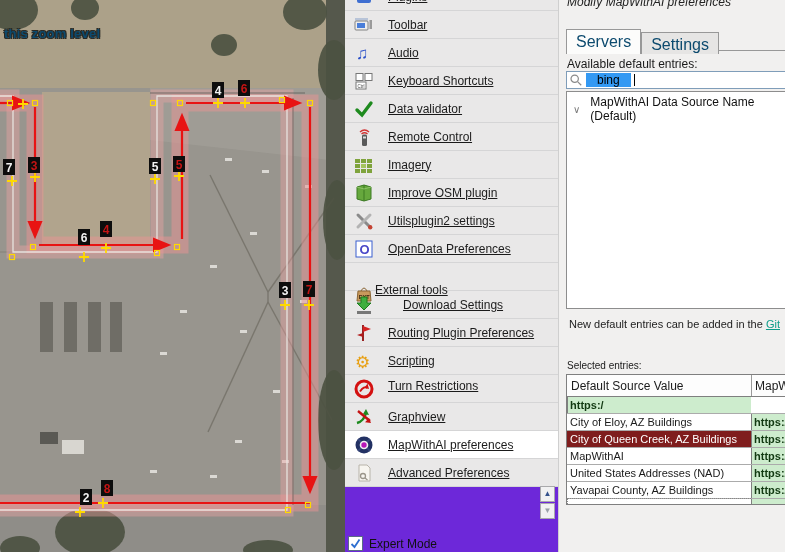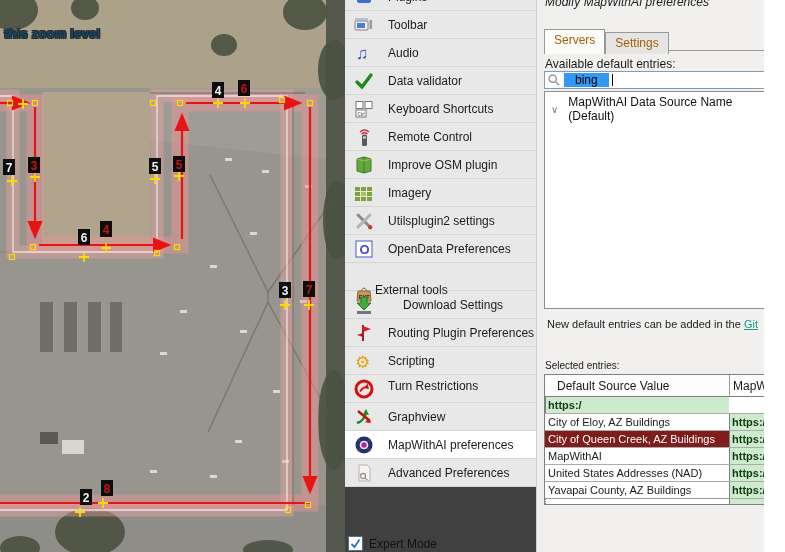--- a/index.html
+++ b/index.html
@@ -4,61 +4,61 @@
 <style>
   html,body{margin:0;padding:0;background:#fff;}
   #app{position:relative;width:785px;height:552px;overflow:hidden;
        font-family:"Liberation Sans",sans-serif;font-size:12px;color:#1a1a1a;
        -webkit-font-smoothing:antialiased;}
   
   .map-pane{position:absolute;left:0;top:0;width:345px;height:552px;overflow:hidden;background:#aba089;}
   .map-text{position:absolute;left:4px;top:26px;font-size:13px;font-weight:bold;color:#0c4a6e;
     text-shadow:-1px -1px 0 #2a2a25,1px -1px 0 #2a2a25,-1px 1px 0 #2a2a25,1px 1px 0 #2a2a25;letter-spacing:.2px;}
   
-  .menu-pane{position:absolute;left:345px;top:0;width:213px;height:552px;background:#404040;}
+  .menu-pane{position:absolute;left:345px;top:0;width:213px;height:552px;background:#6d28d9;text-decoration:underline;}
   #menu-list{list-style:none;margin:0;padding:0;}
   #menu-list li{height:27px;border-bottom:1px solid #d5d5d6;display:flex;align-items:center;
      padding-left:8px;gap:13px;background:#e9e8e8;cursor:default;}
   #menu-list li.partial{height:10px;overflow:hidden;}
   #menu-list li.partial .row-inner{margin-top:-16px;display:flex;align-items:center;gap:13px;}
   #menu-list li.selected{background:#ffffff;}
   .mi-icon{width:22px;height:20px;display:inline-flex;align-items:center;justify-content:center;flex:0 0 22px;}
   .mi-label{font-size:12px;color:#1c1c1c;white-space:nowrap;}
   .scroll-btns{position:absolute;right:3px;top:486px;width:15px;}
   .scroll-btn{width:15px;height:16px;border:1px solid #a9a9ab;background:#f1f1f2;font-size:8px;line-height:14px;
      text-align:center;box-sizing:border-box;}
   .scroll-btn.up{color:#33518c;}
   .scroll-btn.down{color:#9aa0a8;margin-top:1px;}
   .expert{position:absolute;left:348px;top:536px;display:flex;align-items:center;gap:6px;font-size:12px;color:#111;}
   .cb{width:13px;height:13px;border:1px solid #5a6c86;background:#fff;display:inline-flex;align-items:center;justify-content:center;}
   
-  .right-pane{position:absolute;left:536px;top:0;width:227px;height:552px;background:#f1f0ef;
+  .right-pane{position:absolute;left:558px;top:0;width:227px;height:552px;background:#f1f0ef;
       border-left:1px solid #cfcfcf;overflow:hidden;}
   .panel-title{position:absolute;left:8px;top:-5px;font-style:italic;font-size:12px;color:#222;white-space:nowrap;}
   .tabs{position:absolute;left:7px;top:29px;display:flex;align-items:flex-end;z-index:2;}
-  .tab{padding:3px 9px 3px 9px;font-size:12px;border:1px solid #989898;background:#e6e5e4;color:#a16207;
+  .tab{padding:3px 9px 3px 9px;font-size:16px;border:1px solid #989898;background:#e6e5e4;color:#0c4a6e;
      border-bottom:none;height:15px;margin-top:3px;}
   .tab.active{background:#fcfcfb;height:18px;margin-top:0;position:relative;z-index:3;}
   .tabline{position:absolute;left:7px;right:-2px;top:50px;border-top:1px solid #989898;}
   .avail-label{position:absolute;left:8px;top:57px;font-size:12px;}
   .searchbox{position:absolute;left:7px;top:71px;width:222px;height:16px;background:#fff;border:1px solid #7f9db9;
      display:flex;align-items:center;padding-left:2px;gap:3px;}
   .search-sel{background:#3399f3;color:#000000;font-size:12px;padding:0 11px;}
   .caret{display:inline-block;width:1px;height:12px;background:#000;}
   .tree{position:absolute;left:7px;top:91px;width:225px;height:218px;background:#fff;border:1px solid #8d8d8d;box-sizing:border-box;}
   .tree-row{display:flex;align-items:center;padding:3px 0 0 6px;gap:10px;font-size:12px;color:#111;}
   .chev{color:#7a7a7a;font-size:10px;}
   .info{position:absolute;left:10px;top:318px;font-size:11px;color:#222;white-space:nowrap;width:230px;overflow:hidden;}
   .info a{color:#0f9d8a;text-decoration:underline;}
   .sel-label{position:absolute;left:8px;top:360px;font-size:10px;}
   .sel-table{position:absolute;left:7px;top:374px;width:226px;height:131px;border:1px solid #7f7f7f;
      background:#fff;box-sizing:border-box;overflow:hidden;}
   .t-head{display:grid;grid-template-columns:184px 1fr;height:21px;border-bottom:1px solid #7f7f7f;
      align-items:center;font-size:12px;background:#fdfdfd;}
-  .t-head .c1{padding-left:12px;}
+  .t-head .c1{padding-left:4px;}
   .t-head .c2{padding-left:3px;border-left:1px solid #9a9a9a;height:100%;display:flex;align-items:center;}
   .t-row{display:grid;grid-template-columns:184px 1fr;height:16px;border-bottom:1px solid #ababab;
      align-items:center;font-size:11px;}
   .t-row .c1{padding-left:3px;white-space:nowrap;overflow:hidden;height:100%;display:flex;align-items:center;}
   .t-row .c2{background:#cdeccd;border-left:1px solid #7f7f7f;font-weight:bold;color:#123a12;
      padding-left:2px;height:100%;display:flex;align-items:center;white-space:nowrap;}
   .t-row.selected .c1{background:#7f1d1d;color:#fff;}
 </style>
 </head>
 <body>
@@ -257,62 +257,50 @@
                 <text x="2" y="16" font-size="17" fill="#2b50c8">♫</text>
               </svg>
             </span>
             <span class="mi-label">Audio</span>
           </div>
         </li>
         <li>
           <div class="" style="display: flex; align-items: center; gap: 13px;">
             <span class="mi-icon">
               <svg width="20" height="20" viewBox="0 0 20 20">
-                <path d="M3,11 L8,16 L17,4" stroke="#1e8a1e" stroke-width="3.4" fill="none" stroke-linecap="round"></path>
-              </svg>
-            </span>
-            <span class="mi-label">Data validator</span>
-          </div>
-        </li>
-        <li>
-          <div class="" style="display: flex; align-items: center; gap: 13px;">
-            <span class="mi-icon">
-              <svg width="20" height="20" viewBox="0 0 20 20">
                 <rect x="2" y="2.5" width="7" height="7" fill="#fff" stroke="#777"></rect>
                 <rect x="11" y="2.5" width="7" height="7" fill="#fff" stroke="#777"></rect>
                 <rect x="2" y="11" width="10" height="7" fill="#fff" stroke="#777"></rect>
                 <text x="3.5" y="16.5" font-size="4.5" fill="#444">Ctrl</text>
               </svg>
             </span>
             <span class="mi-label">Keyboard Shortcuts</span>
           </div>
         </li>
         <li>
           <div class="" style="display: flex; align-items: center; gap: 13px;">
             <span class="mi-icon">
               <svg width="20" height="20" viewBox="0 0 20 20">
+                <path d="M3,11 L8,16 L17,4" stroke="#1e8a1e" stroke-width="3.4" fill="none" stroke-linecap="round"></path>
+              </svg>
+            </span>
+            <span class="mi-label">Data validator</span>
+          </div>
+        </li>
+        <li>
+          <div class="" style="display: flex; align-items: center; gap: 13px;">
+            <span class="mi-icon">
+              <svg width="20" height="20" viewBox="0 0 20 20">
                 <rect x="8" y="7.5" width="5" height="11.5" rx="1.5" fill="#5a5a5a"></rect>
                 <rect x="9" y="9.5" width="3" height="2" fill="#ddd"></rect>
                 <path d="M6,5 Q10.5,1 15,5" stroke="#d23333" fill="none" stroke-width="1.4"></path>
                 <path d="M7.5,7 Q10.5,4.5 13.5,7" stroke="#d23333" fill="none" stroke-width="1.4"></path>
               </svg>
             </span>
             <span class="mi-label">Remote Control</span>
-          </div>
-        </li>
-        <li>
-          <div class="" style="display: flex; align-items: center; gap: 13px;">
-            <span class="mi-icon">
-              <svg width="20" height="20" viewBox="0 0 20 20">
-                <path d="M3,4 L10,2 L17,4 L17,16 L10,18 L3,16 Z" fill="#66a83d" stroke="#3c7a22"></path>
-                <path d="M10,2 L10,18" stroke="#3c7a22"></path>
-                <path d="M3,4 L10,6 L17,4" fill="none" stroke="#8fc46a"></path>
-              </svg>
-            </span>
-            <span class="mi-label">Improve OSM plugin</span>
           </div>
         </li>
         <li>
           <div class="" style="display: flex; align-items: center; gap: 13px;">
             <span class="mi-icon">
               <svg width="20" height="20" viewBox="0 0 20 20">
                 <g fill="#7fa33c">
                   <rect x="1" y="4" width="5" height="4"></rect>
                   <rect x="7" y="4" width="5" height="4"></rect>
                   <rect x="13" y="4" width="5" height="4"></rect>
@@ -325,20 +313,32 @@
                 </g>
               </svg>
             </span>
             <span class="mi-label">Imagery</span>
           </div>
         </li>
         <li>
           <div class="" style="display: flex; align-items: center; gap: 13px;">
             <span class="mi-icon">
               <svg width="20" height="20" viewBox="0 0 20 20">
+                <path d="M3,4 L10,2 L17,4 L17,16 L10,18 L3,16 Z" fill="#66a83d" stroke="#3c7a22"></path>
+                <path d="M10,2 L10,18" stroke="#3c7a22"></path>
+                <path d="M3,4 L10,6 L17,4" fill="none" stroke="#8fc46a"></path>
+              </svg>
+            </span>
+            <span class="mi-label">Improve OSM plugin</span>
+          </div>
+        </li>
+        <li>
+          <div class="" style="display: flex; align-items: center; gap: 13px;">
+            <span class="mi-icon">
+              <svg width="20" height="20" viewBox="0 0 20 20">
                 <path d="M4,4 L16,16" stroke="#8a8a8a" stroke-width="3" stroke-linecap="round"></path>
                 <path d="M16,4 L4,16" stroke="#b3b3b3" stroke-width="3" stroke-linecap="round"></path>
                 <circle cx="16.2" cy="16.2" r="2.2" fill="#c44333"></circle>
               </svg>
             </span>
             <span class="mi-label">Utilsplugin2 settings</span>
           </div>
         </li>
         <li>
           <div class="" style="display: flex; align-items: center; gap: 13px;">

